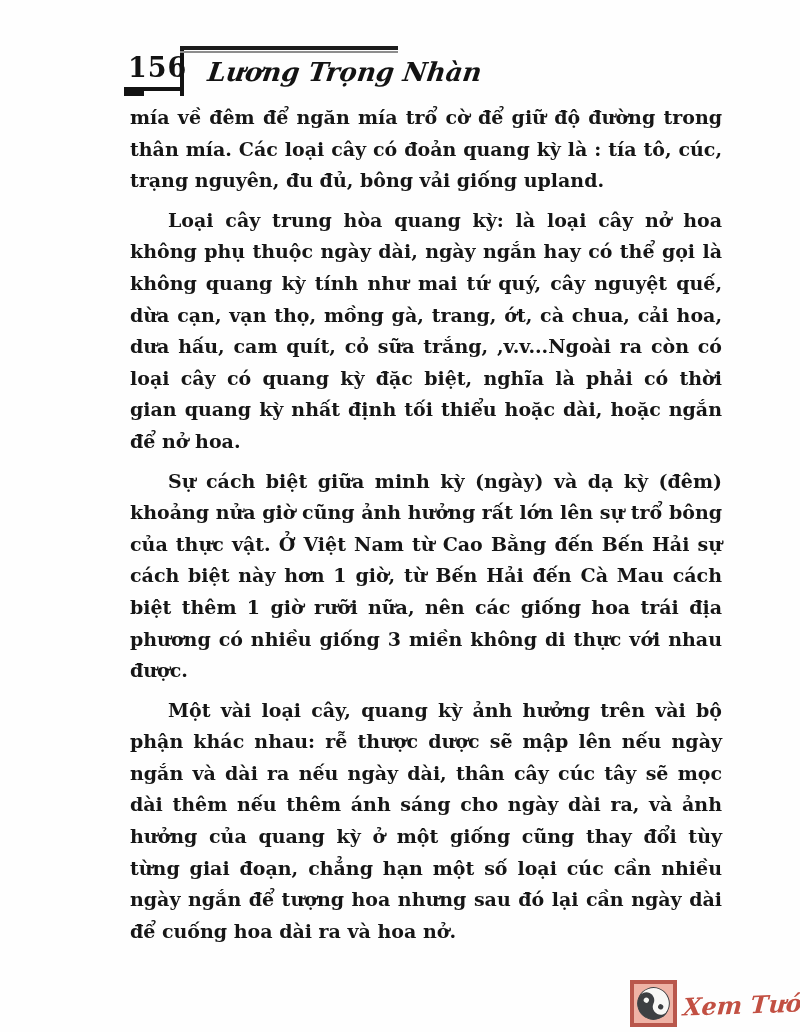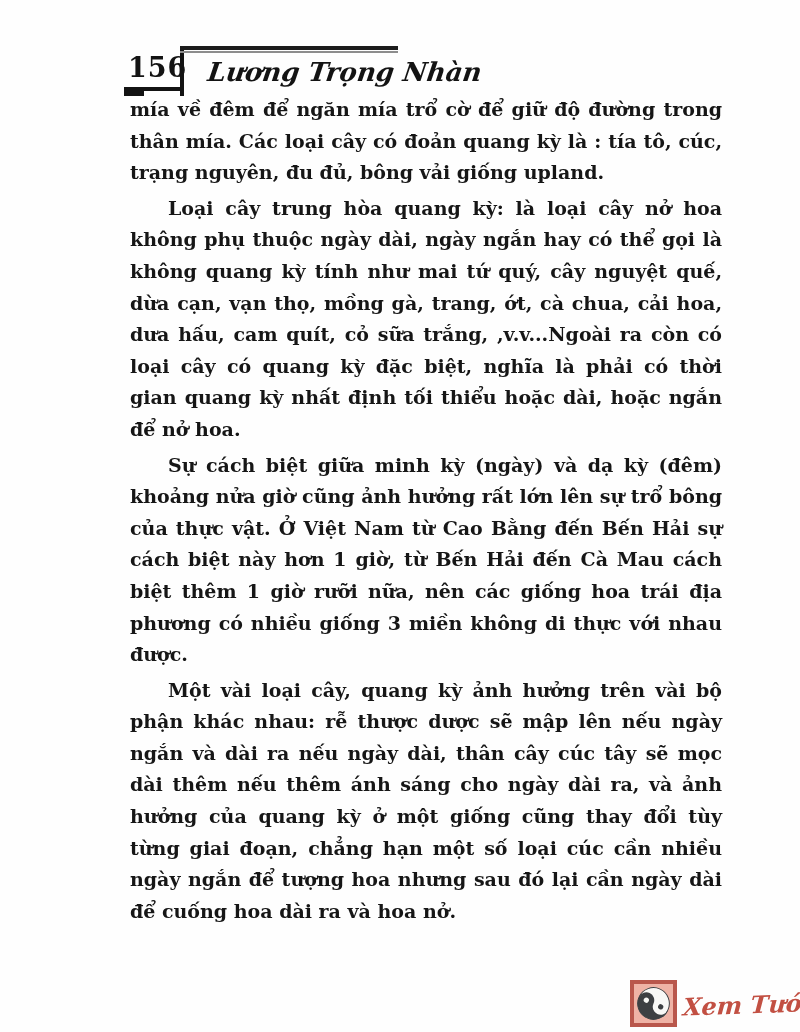--- a/index.html
+++ b/index.html
@@ -83,21 +83,21 @@
     left: 130px;
     top: 94px;
     width: 592px;
     font-size: 19px;
     line-height: 31.6px;
     font-weight: bold;
     color: #161616;
     text-align: justify;
   }
   .para {
-    margin: 0 0 4px 0;
+    margin: 8px 0 4px 0;
   }
   .para.indent {
     text-indent: 38px;
   }
 
   
   .watermark {
     position: absolute;
     left: 630px;
     top: 980px;

